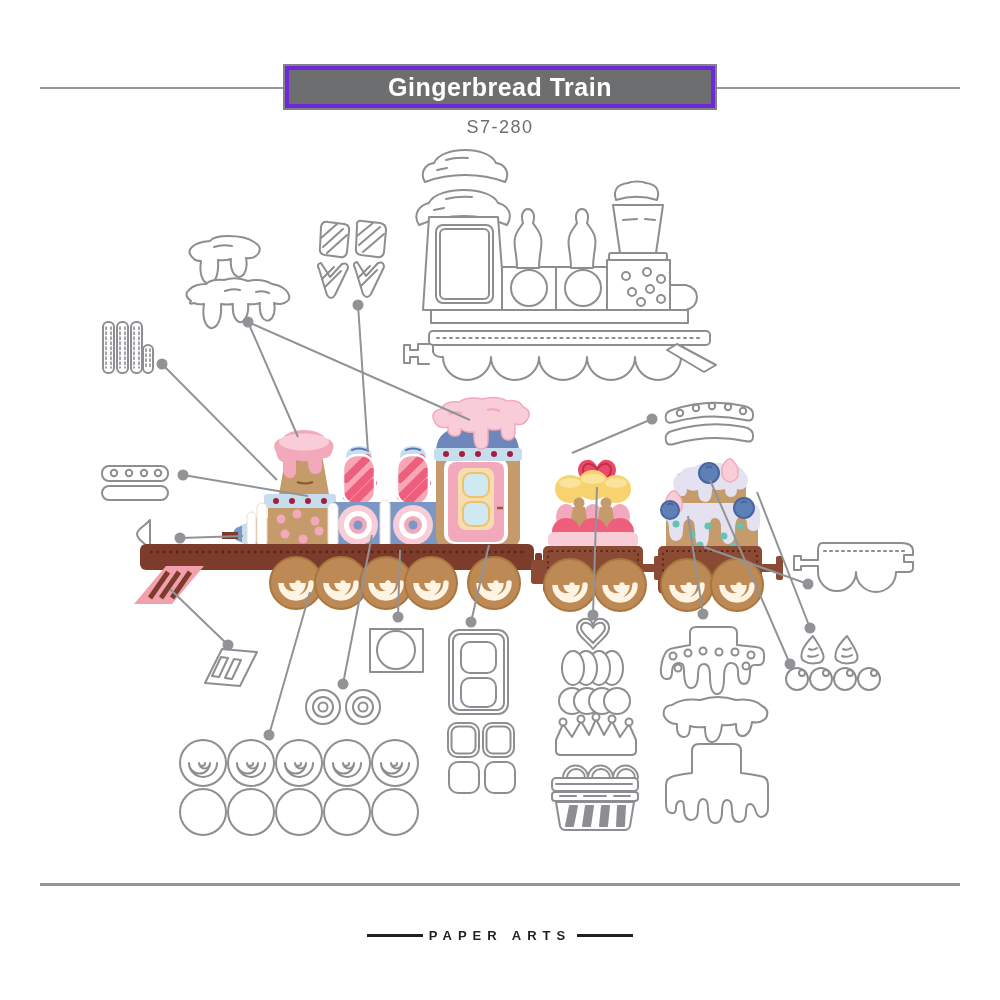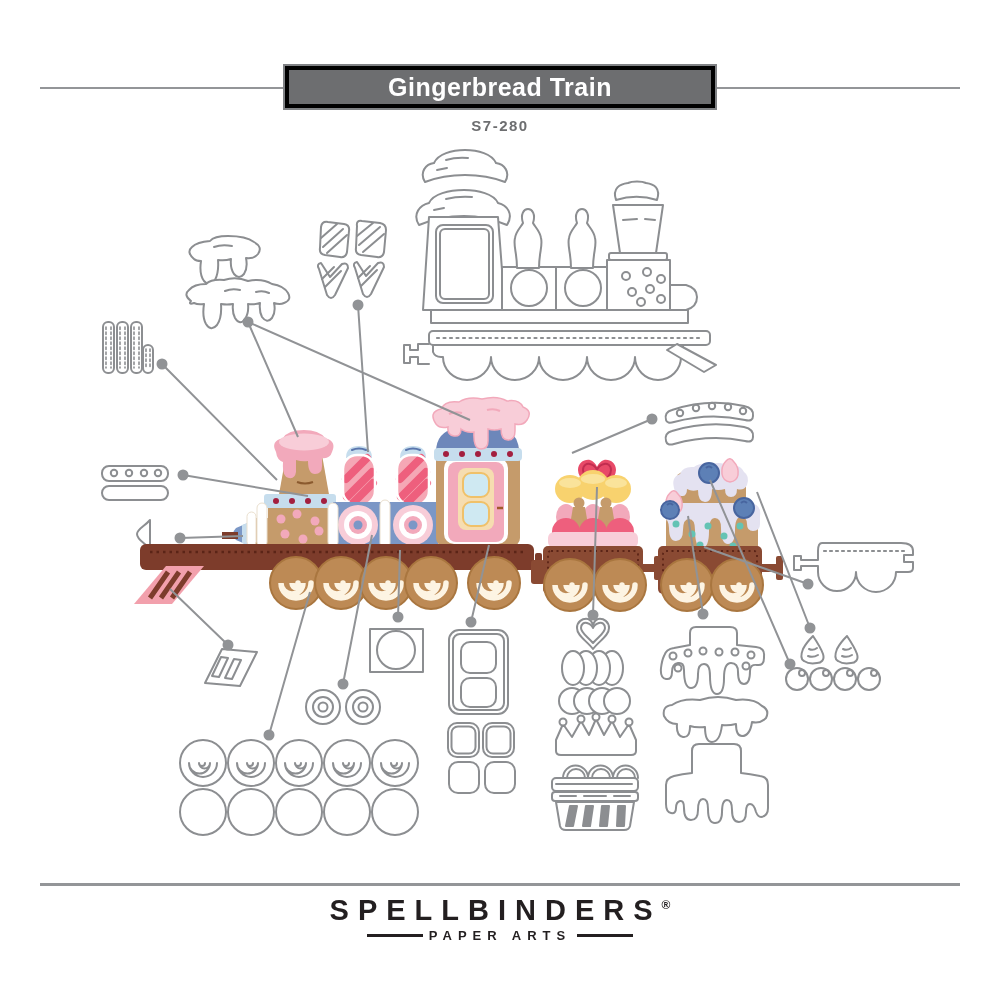--- a/index.html
+++ b/index.html
@@ -2,26 +2,26 @@
 <html><head>
 <meta charset="utf-8">
 <style>
   html,body{margin:0;padding:0;background:#fff;}
   #page{position:relative;width:1000px;height:1000px;background:#fff;overflow:hidden;
         font-family:"Liberation Sans", sans-serif;}
   .rule{position:absolute;background:#939598;}
   #rule-top{left:40px;width:920px;top:87px;height:2px;}
   #rule-bottom{left:40px;width:920px;top:883px;height:3px;}
   #title-box{position:absolute;left:283px;top:64px;width:434px;height:46px;
-             border:2.5px solid #808285;background:#000000;box-sizing:border-box;padding:4px;}
+             border:2.5px solid #808285;background:#6d28d9;box-sizing:border-box;padding:4px;}
   #title-inner{width:100%;height:100%;background:#6d6e70;color:#fff;display:flex;
                align-items:center;justify-content:center;font-size:25px;font-weight:bold;
                letter-spacing:.5px;}
   #product-code{position:absolute;top:117px;left:0;width:100%;text-align:center;
-                color:#6d6e70;font-weight:bold;font-size:15px;letter-spacing:1.5px;}
+                color:#6d6e70;font-weight:normal;font-size:18px;letter-spacing:1.5px;}
   #artwork{position:absolute;left:0;top:0;}
   #brand-row{position:absolute;top:894px;left:0;width:100%;text-align:center;
              color:#231f20;font-size:29px;font-weight:bold;letter-spacing:9px;}
   #brand-row sup{font-size:12px;letter-spacing:0;}
   #tagline-row{position:absolute;top:928px;left:0;width:100%;display:flex;
                align-items:center;justify-content:center;gap:6px;}
   .tag-rule{width:56px;height:3px;background:#231f20;}
   #tagline{color:#231f20;font-size:13px;font-weight:bold;letter-spacing:6px;}
 </style>
 </head>
@@ -443,21 +443,18 @@
         <circle cx="398" cy="617" r="4.5"></circle>
         <circle cx="471" cy="622" r="4.5"></circle>
       <circle cx="593" cy="615" r="4.5"></circle>
         <circle cx="703" cy="614" r="4.5"></circle>
         <circle cx="810" cy="628" r="4.5"></circle>
       <circle cx="790" cy="664" r="4.5"></circle>
     </g>
   </svg>
 
   <div id="rule-bottom" class="rule"></div>
-  <div id="brand-row">
-    <span>SPELLBINDERS</span><sup>®</sup>
-  </div>
   <div id="tagline-row">
     <div class="tag-rule"></div>
     <div id="tagline">PAPER ARTS</div>
     <div class="tag-rule"></div>
   </div>
 </div>
 
 </body></html>

